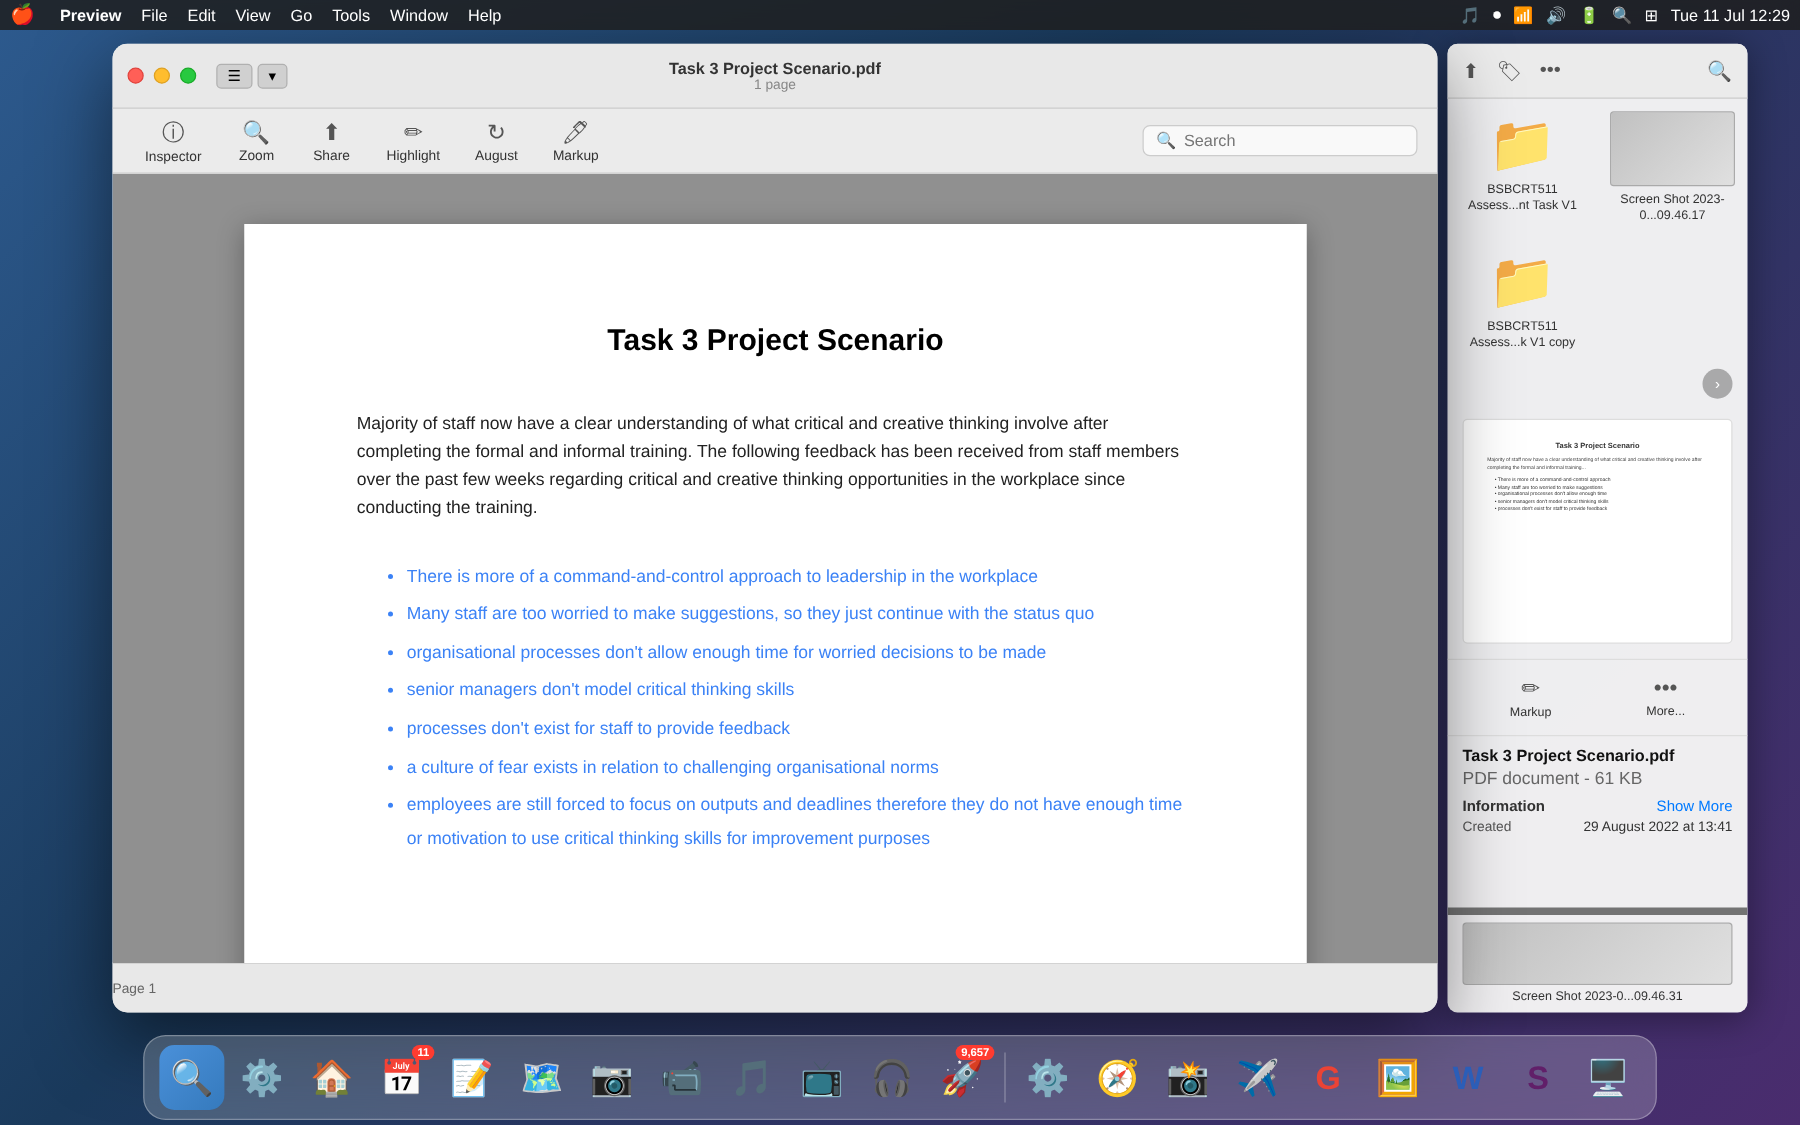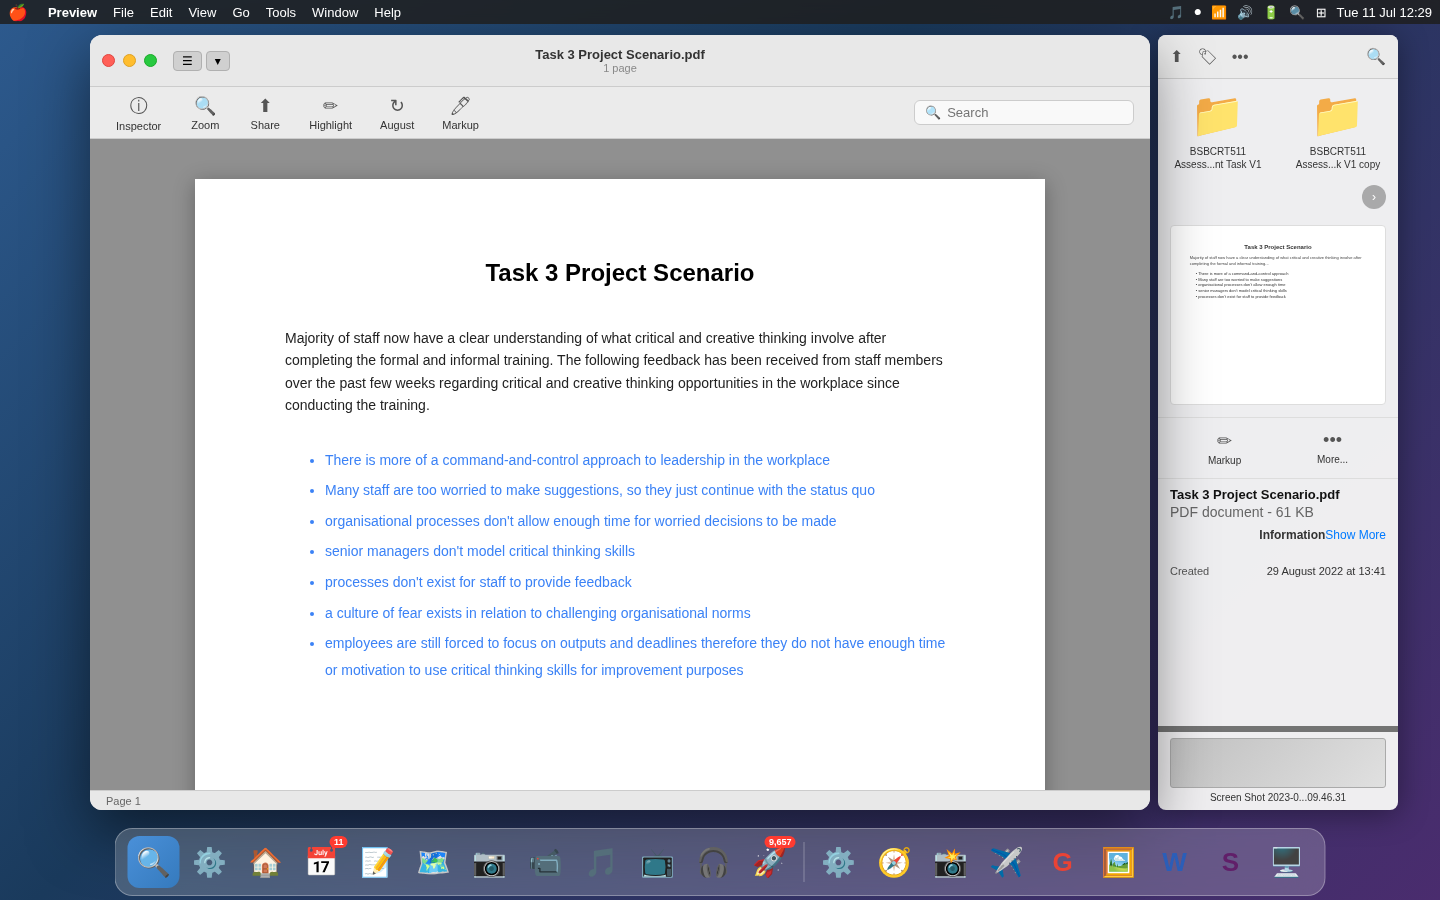--- a/index.html
+++ b/index.html
@@ -278,26 +278,26 @@
       line-height: 1.9;
       color: #3b82f6;
     }
 
     .pdf-list li {
       margin-bottom: 4px;
     }
 
     
     .window-statusbar {
-      height: 20px;
+      height: 40px;
       background: #e8e8e8;
       border-top: 1px solid #ccc;
       display: flex;
       align-items: center;
-      padding: 0 16px;
+      padding: 0 0;
       flex-shrink: 0;
     }
     .status-text {
       font-size: 11px;
       color: #666;
     }
 
     
     .finder-panel {
       position: absolute;
@@ -410,23 +410,23 @@
       color: #111;
       margin-bottom: 2px;
     }
     .fp-filetype {
       font-size: 14px;
       color: #666;
       margin-bottom: 8px;
     }
     .fp-info-header {
       display: flex;
-      justify-content: flex-end;
-      align-items: center;
-      margin-bottom: 23px;
+      justify-content: space-between;
+      align-items: center;
+      margin-bottom: 4px;
     }
     .fp-info-label {
       font-size: 12px;
       font-weight: 600;
       color: #333;
     }
     .fp-show-more {
       font-size: 12px;
       color: #007aff;
       cursor: pointer;
@@ -566,20 +566,24 @@
     <span class="fp-icon">🔍</span>
   </div>
 
   <div class="fp-grid">
 
     <div class="fp-item">
       <span class="fp-item-icon folder-blue">📁</span>
       <span class="fp-item-label">BSBCRT511 Assess...nt Task V1</span>
     </div>
 
+    <div class="fp-item">
+      <div class="screenshot-thumb"></div>
+      <span class="fp-item-label">Screen Shot 2023-0...09.46.17</span>
+    </div>
 
     <div class="fp-item">
       <span class="fp-item-icon folder-teal">📁</span>
       <span class="fp-item-label">BSBCRT511 Assess...k V1 copy</span>
     </div>
 
   </div>
 
   <div style="position: relative; padding: 4px 12px; display: flex; align-items: center; justify-content: flex-end;">
     <div style="width: 24px; height: 24px; background: rgba(100,100,100,0.5); border-radius: 50%; display:flex; align-items:center; justify-content:center; color:white; font-size:12px; cursor:pointer;">›</div>

